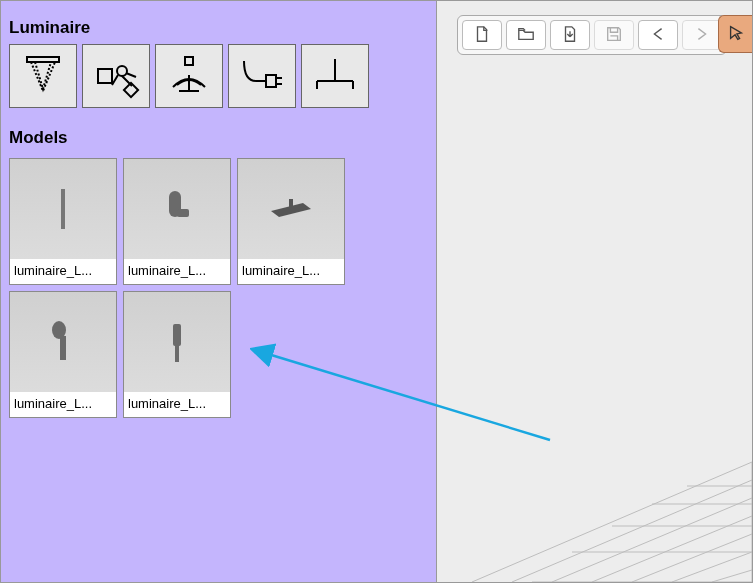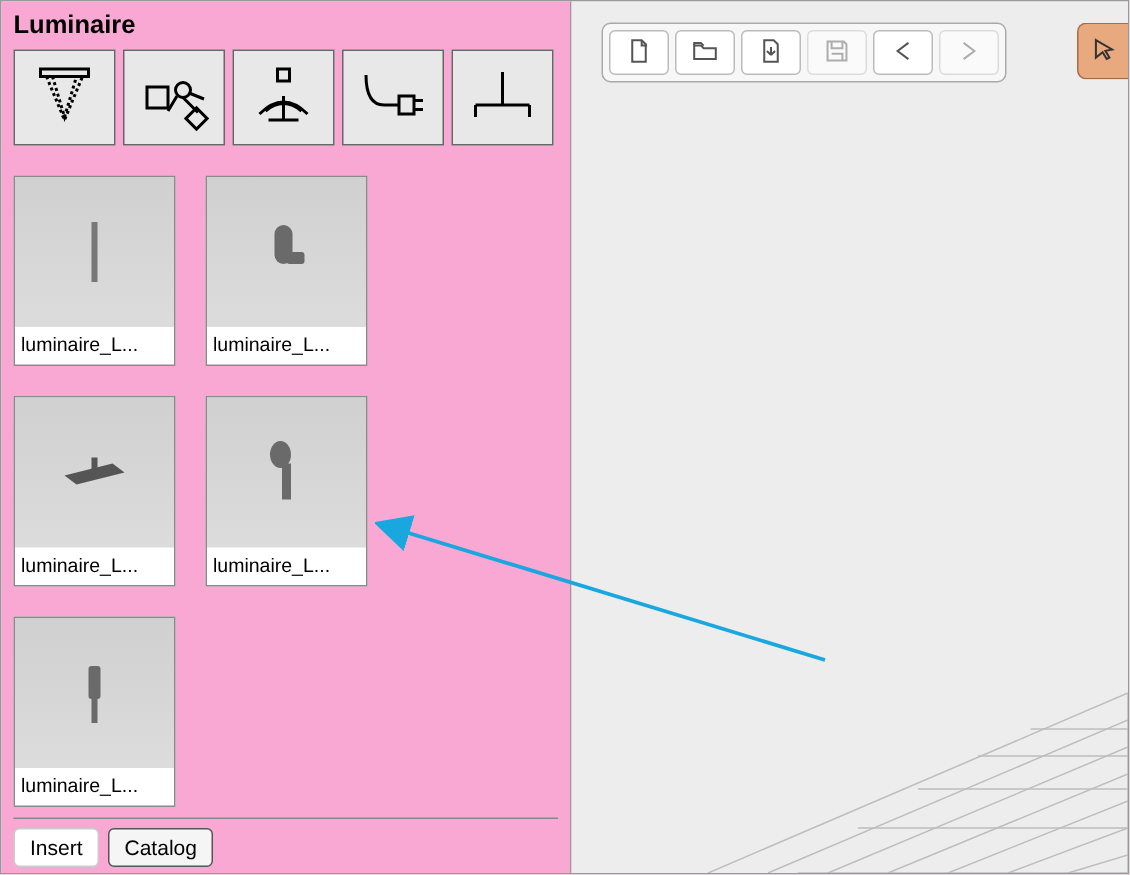--- a/index.html
+++ b/index.html
@@ -12,25 +12,25 @@
     overflow: hidden;
     position: relative;
   }
   .app {
     display: flex;
     width: 100%; height: 100%;
     border: 1px solid #999;
   }
   
   .left-panel {
-    width: 380px;
+    width: 436px;
     height: 100%;
     border-right: 1px solid #999;
-    background: #f9a8d4;
-    padding: 2px 8px 4px 8px;
+    background: #c4b5fd;
+    padding: 13px 8px 4px 8px;
     display: flex;
     flex-direction: column;
   }
   .section-title {
     font-weight: bold;
     font-size: 17px;
     margin: 4px 0 6px 0;
   }
   .luminaire-row {
     display: flex;
@@ -43,21 +43,21 @@
     background: #e8e8e8;
     display: flex;
     align-items: center;
     justify-content: center;
     cursor: pointer;
   }
   .lum-btn svg { width: 48px; height: 48px; }
   .models-grid {
     display: flex;
     flex-wrap: wrap;
-    gap: 20px;
+    gap: 6px;
     margin-top: 4px;
   }
   .model-card {
     width: 108px;
     border: 1px solid #8a8a8a;
     background: #fff;
     cursor: pointer;
   }
   .model-thumb {
     width: 100%;
@@ -211,20 +211,21 @@
           <svg viewBox="0 0 48 48" stroke="#000" fill="none" stroke-width="2">
             <line x1="24" y1="8" x2="24" y2="30"></line>
             <line x1="6" y1="30" x2="42" y2="30"></line>
             <line x1="6" y1="30" x2="6" y2="38"></line>
             <line x1="42" y1="30" x2="42" y2="38"></line>
           </svg>
         </span>
       </div>
     </div>
 
+    <div class="section-title">Models</div>
 
     <div class="models-grid">
 
       <div class="model-card">
         <div class="model-thumb">
           <svg viewBox="0 0 60 60">
               <rect x="28" y="10" width="4" height="40" fill="#777"></rect>
             </svg>
         </div>
         <div class="model-label">luminaire_L...</div>
@@ -266,24 +267,20 @@
             <rect x="26" y="12" width="8" height="22" rx="2" fill="#6a6a6a"></rect>
             <rect x="28" y="34" width="4" height="16" fill="#6a6a6a"></rect>
           </svg>
         </div>
         <div class="model-label">luminaire_L...</div>
       </div>
     </div>
 
     <div class="spacer"></div>
 
-    <div class="bottom-bar">
-      <button class="btn flat">Insert</button>
-      <button class="btn">Catalog</button>
-    </div>
 
   </div>
 
   <div class="right-panel">
     <div class="toolbar">
       <div class="tool-btn">
         <span><svg viewBox="0 0 20 20">
               <path d="M5 2h7l3 3v13H5z"></path>
               <path d="M12 2v4h4"></path>
             </svg></span>

